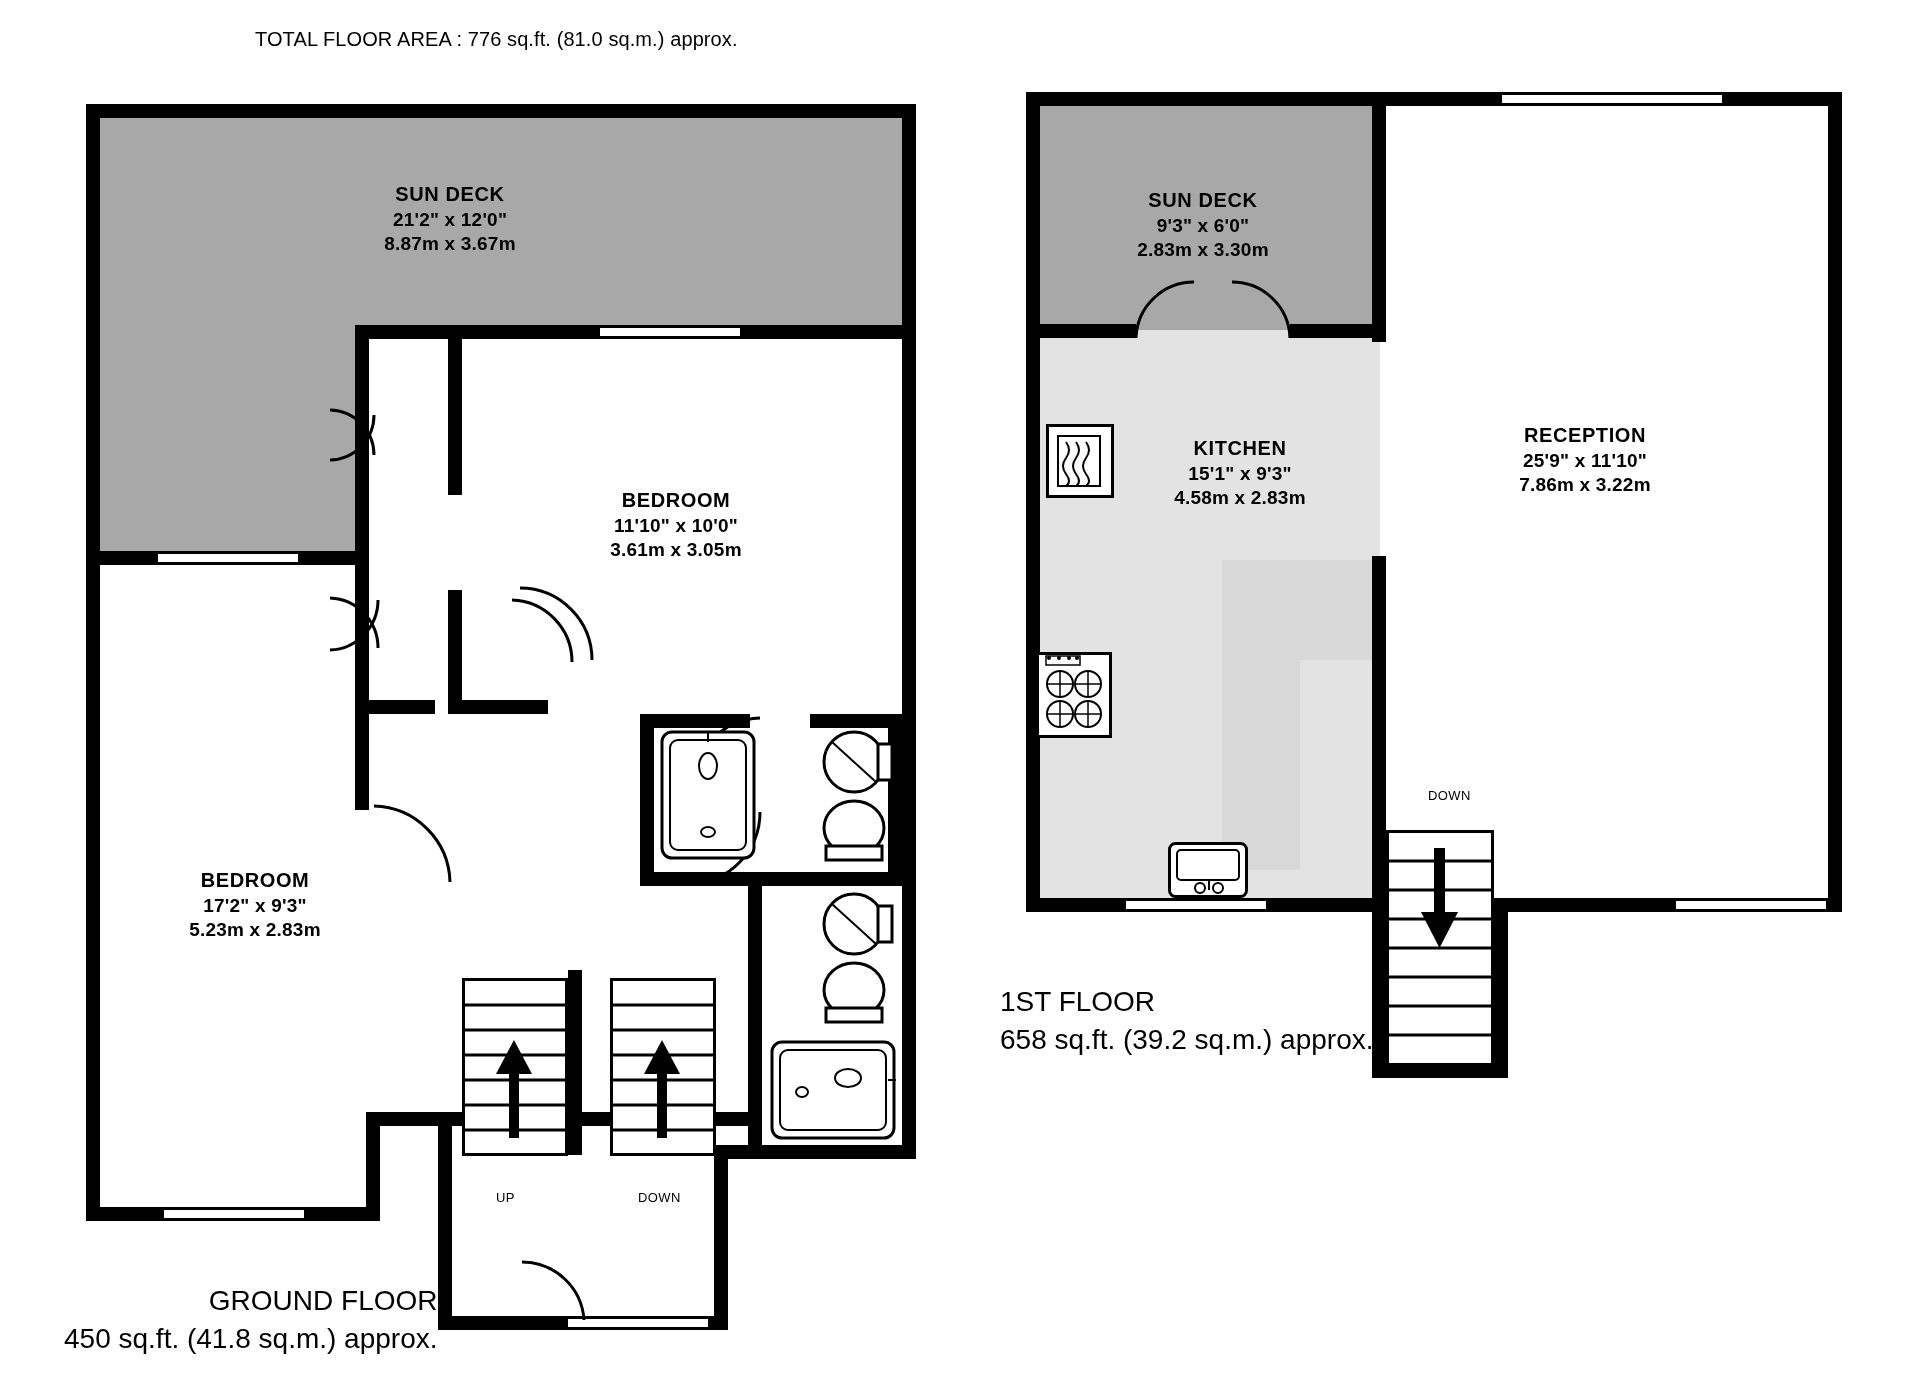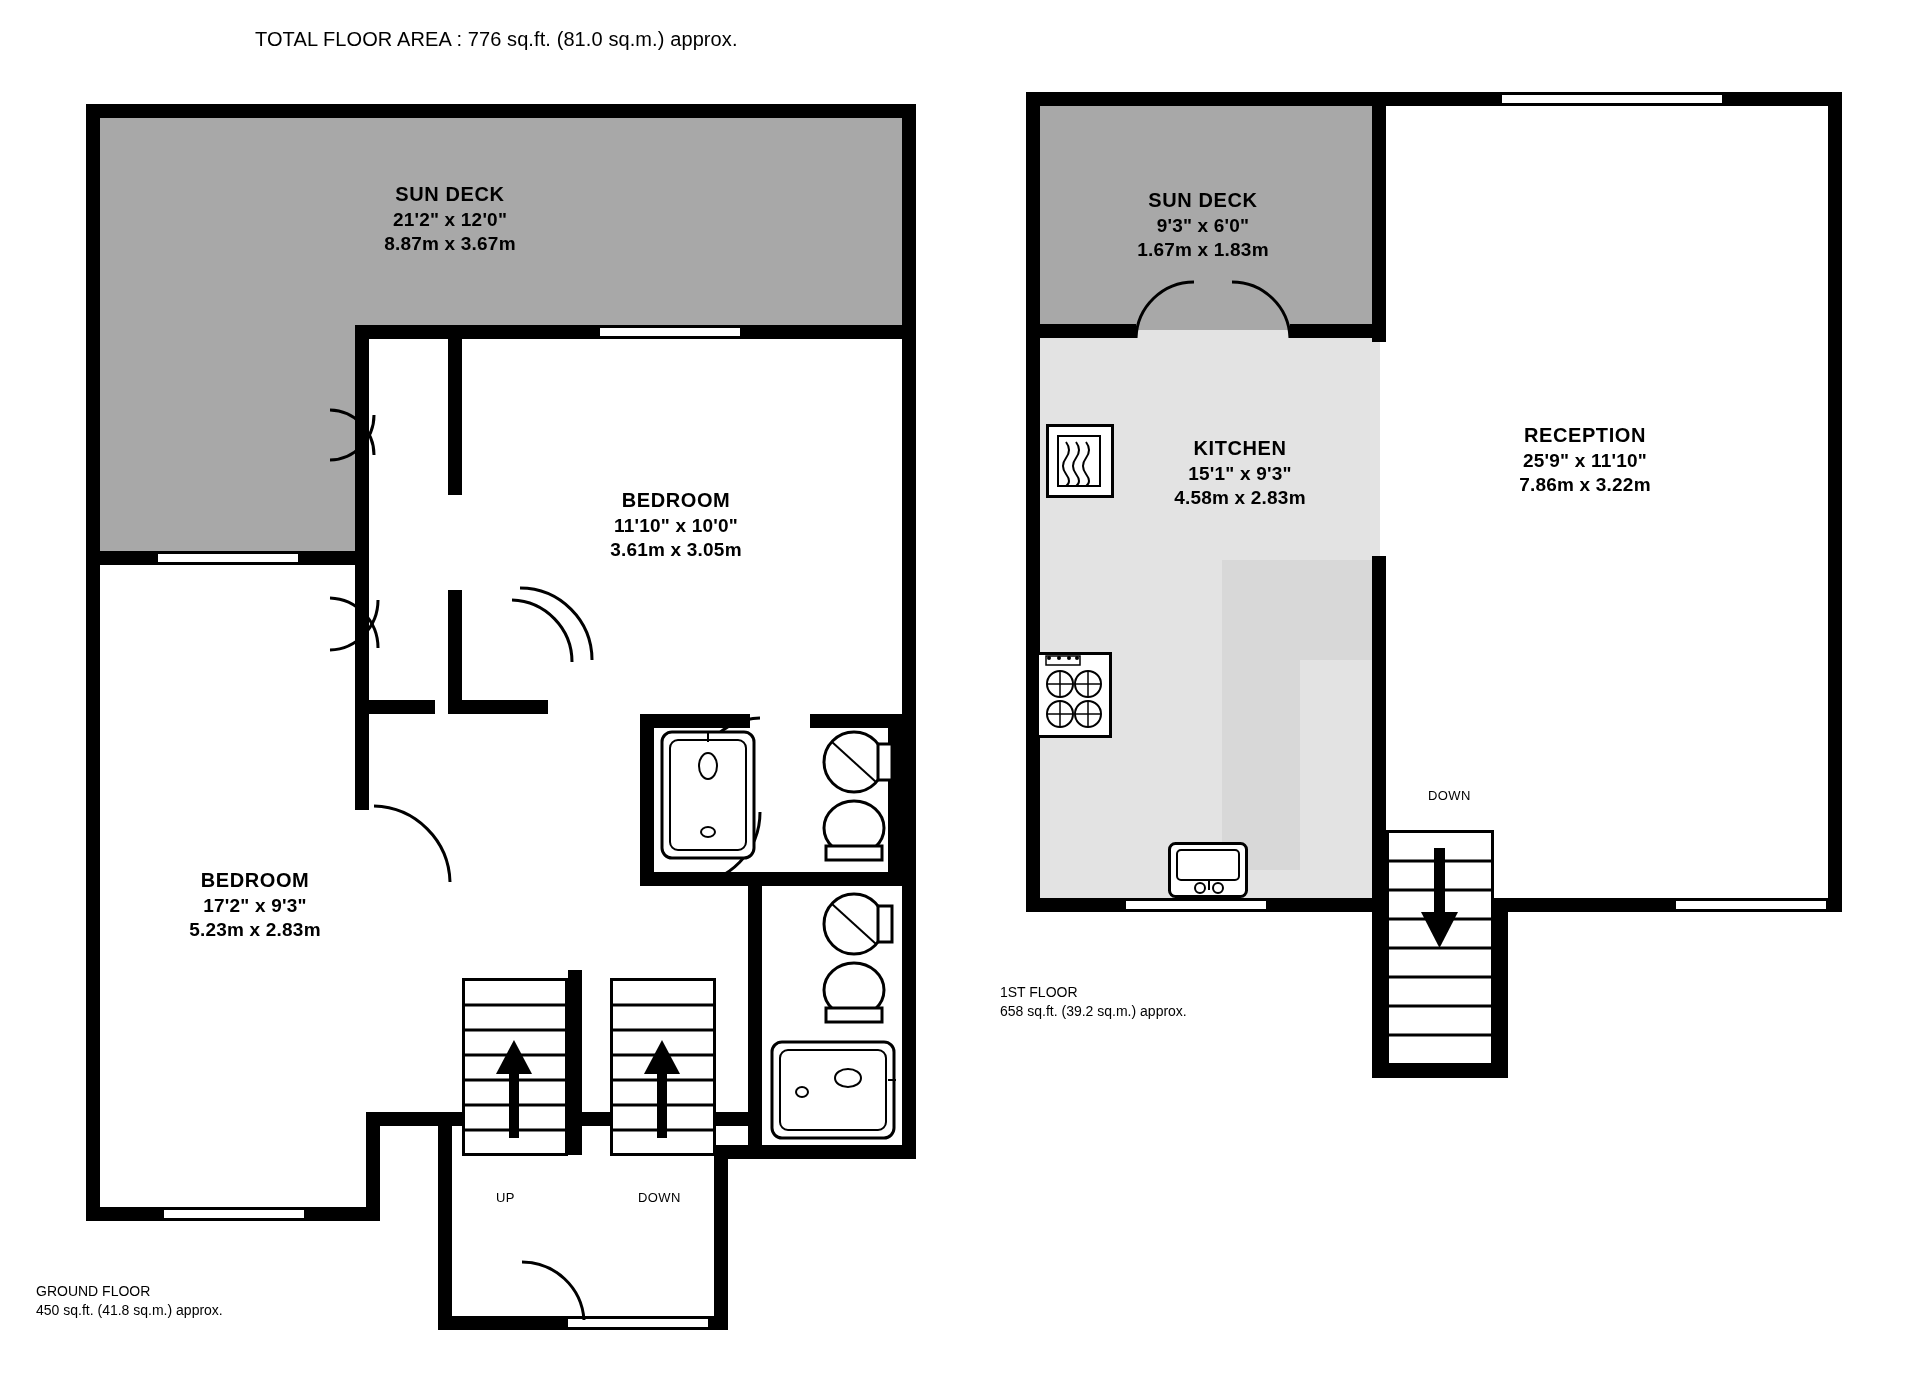--- a/index.html
+++ b/index.html
@@ -38,21 +38,21 @@
     text-align: center;
     font-weight: bold;
     line-height: 1.28;
     white-space: nowrap;
   }
   .room-label .name { font-size: 20px; letter-spacing: .6px; }
   .room-label .dim  { font-size: 19px; letter-spacing: .2px; }
 
   .floor-caption {
     position: absolute;
-    font-size: 14px;
+    font-size: 28px;
     line-height: 1.35;
     white-space: nowrap;
   }
   .floor-caption .title { font-weight: 400; }
   .floor-caption .sub { font-weight: 400; }
 
   .stair-text {
     position: absolute;
     font-size: 13px;
     font-weight: 400;
@@ -234,21 +234,21 @@
       <div class="dim">11'10"  x 10'0"</div>
       <div class="dim">3.61m  x 3.05m</div>
     </div>
 
     <div class="room-label" style="left:65px; top:868px; width:380px;">
       <div class="name">BEDROOM</div>
       <div class="dim">17'2"  x 9'3"</div>
       <div class="dim">5.23m  x 2.83m</div>
     </div>
 
-    <div class="floor-caption" style="left:36px; top:1282px;">
+    <div class="floor-caption" style="left:64px; top:1282px;text-align:right;">
       <div class="title">GROUND FLOOR</div>
       <div class="sub">450 sq.ft. (41.8 sq.m.) approx.</div>
     </div>
   </div>
 
   <div>
 
     <div class="kfloor" style="left:1030px; top:330px; width:350px; height:580px;"></div>
 
     <div class="kunit" style="left:1222px; top:560px; width:158px; height:100px;"></div>
@@ -344,21 +344,21 @@
           <rect x="48" y="18" width="11" height="70" fill="#000"></rect>
           <polygon points="53.5,118 35,82 72,82" fill="#000"></polygon>
         </g>
       </svg>
     </div>
     <div class="stair-text" style="left:1428px; top:788px;">DOWN</div>
 
     <div class="room-label" style="left:1018px; top:188px; width:370px;">
       <div class="name">SUN DECK</div>
       <div class="dim">9'3"  x 6'0"</div>
-      <div class="dim">1.67m  x 1.83m</div>
+      <div class="dim">2.83m  x 3.30m</div>
     </div>
 
     <div class="room-label" style="left:1075px; top:436px; width:330px;">
       <div class="name">KITCHEN</div>
       <div class="dim">15'1"  x 9'3"</div>
       <div class="dim">4.58m  x 2.83m</div>
     </div>
 
     <div class="room-label" style="left:1385px; top:423px; width:400px;">
       <div class="name">RECEPTION</div>

